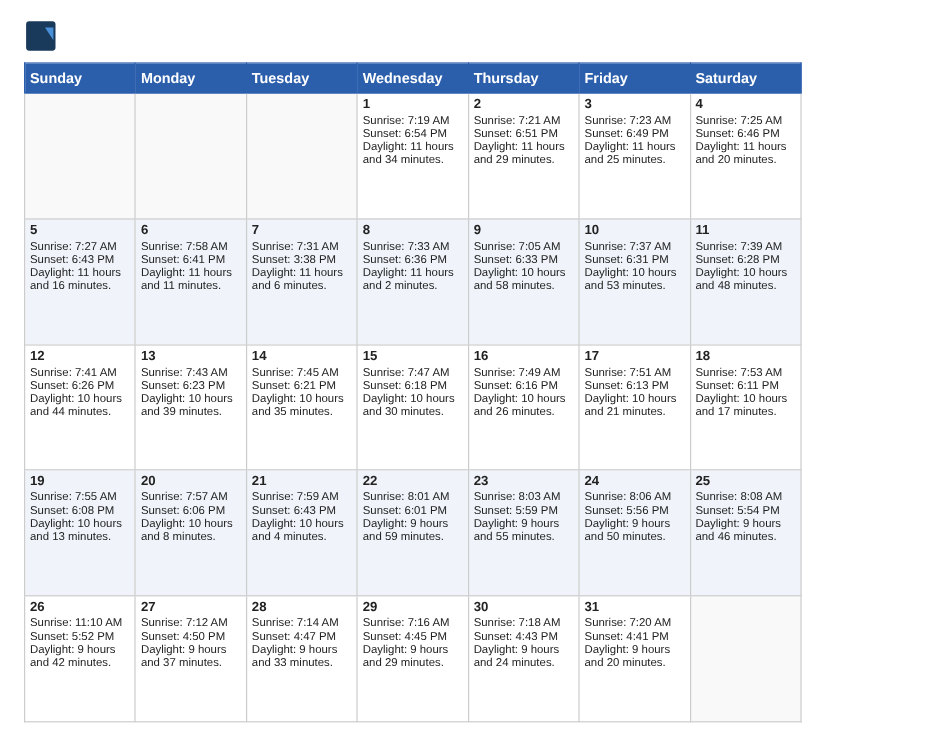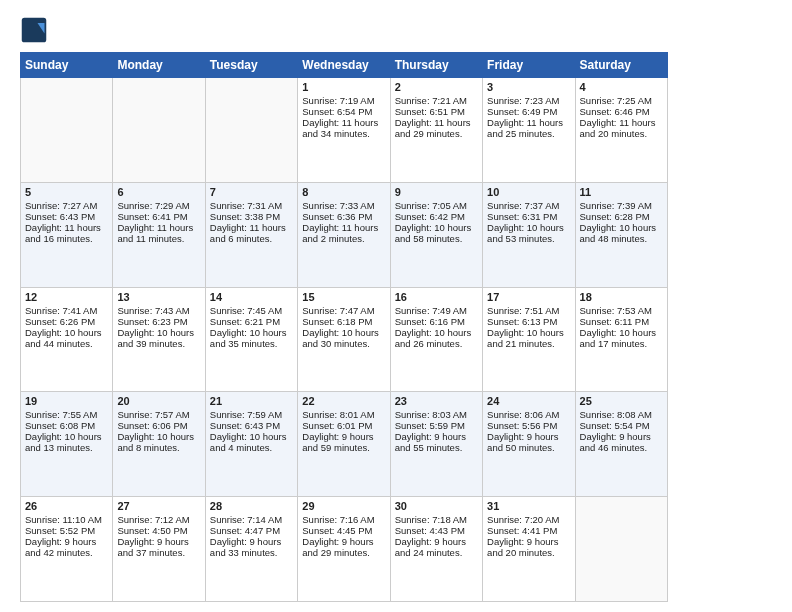--- a/index.html
+++ b/index.html
@@ -170,21 +170,21 @@
         <tr class="row-shaded">
           <td>
             <span class="day-num">5</span>
             <div>Sunrise: 7:27 AM</div>
             <div>Sunset: 6:43 PM</div>
             <div>Daylight: 11 hours</div>
             <div>and 16 minutes.</div>
           </td>
           <td>
             <span class="day-num">6</span>
-            <div>Sunrise: 7:29 AM</div>
+            <div>Sunrise: 7:58 AM</div>
             <div>Sunset: 6:41 PM</div>
             <div>Daylight: 11 hours</div>
             <div>and 11 minutes.</div>
           </td>
           <td>
             <span class="day-num">7</span>
             <div>Sunrise: 7:31 AM</div>
             <div>Sunset: 3:38 PM</div>
             <div>Daylight: 11 hours</div>
             <div>and 6 minutes.</div>
@@ -192,21 +192,21 @@
           <td>
             <span class="day-num">8</span>
             <div>Sunrise: 7:33 AM</div>
             <div>Sunset: 6:36 PM</div>
             <div>Daylight: 11 hours</div>
             <div>and 2 minutes.</div>
           </td>
           <td>
             <span class="day-num">9</span>
             <div>Sunrise: 7:05 AM</div>
-            <div>Sunset: 6:42 PM</div>
+            <div>Sunset: 6:33 PM</div>
             <div>Daylight: 10 hours</div>
             <div>and 58 minutes.</div>
           </td>
           <td>
             <span class="day-num">10</span>
             <div>Sunrise: 7:37 AM</div>
             <div>Sunset: 6:31 PM</div>
             <div>Daylight: 10 hours</div>
             <div>and 53 minutes.</div>
           </td>

